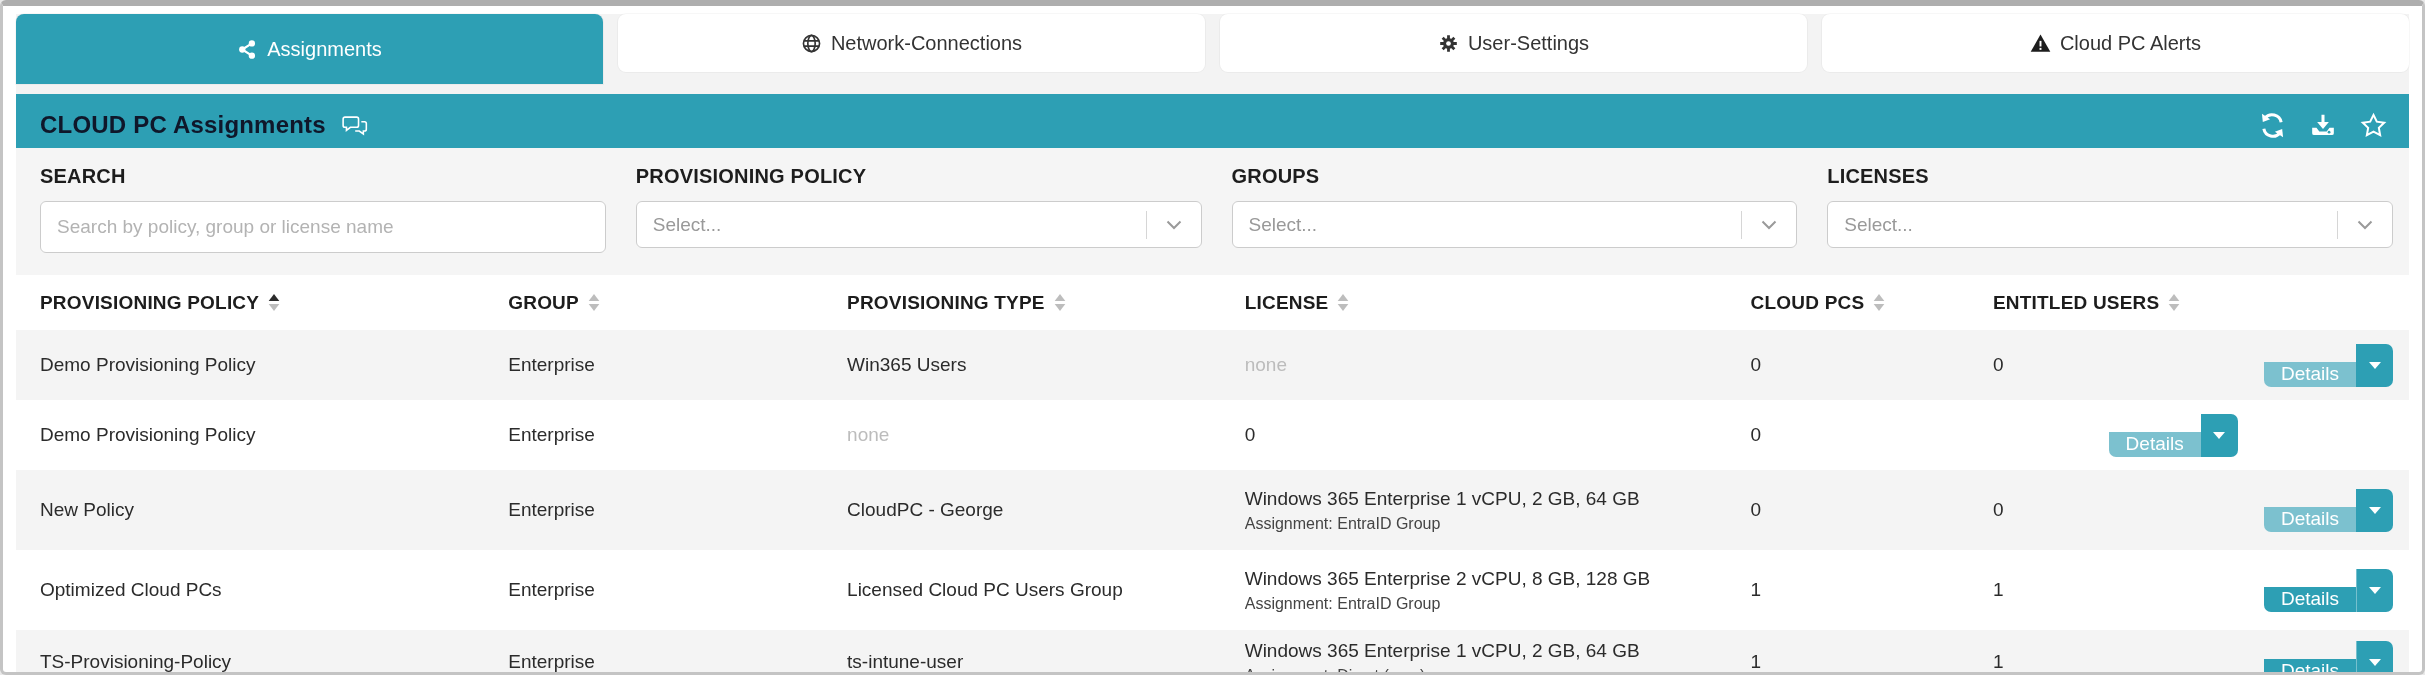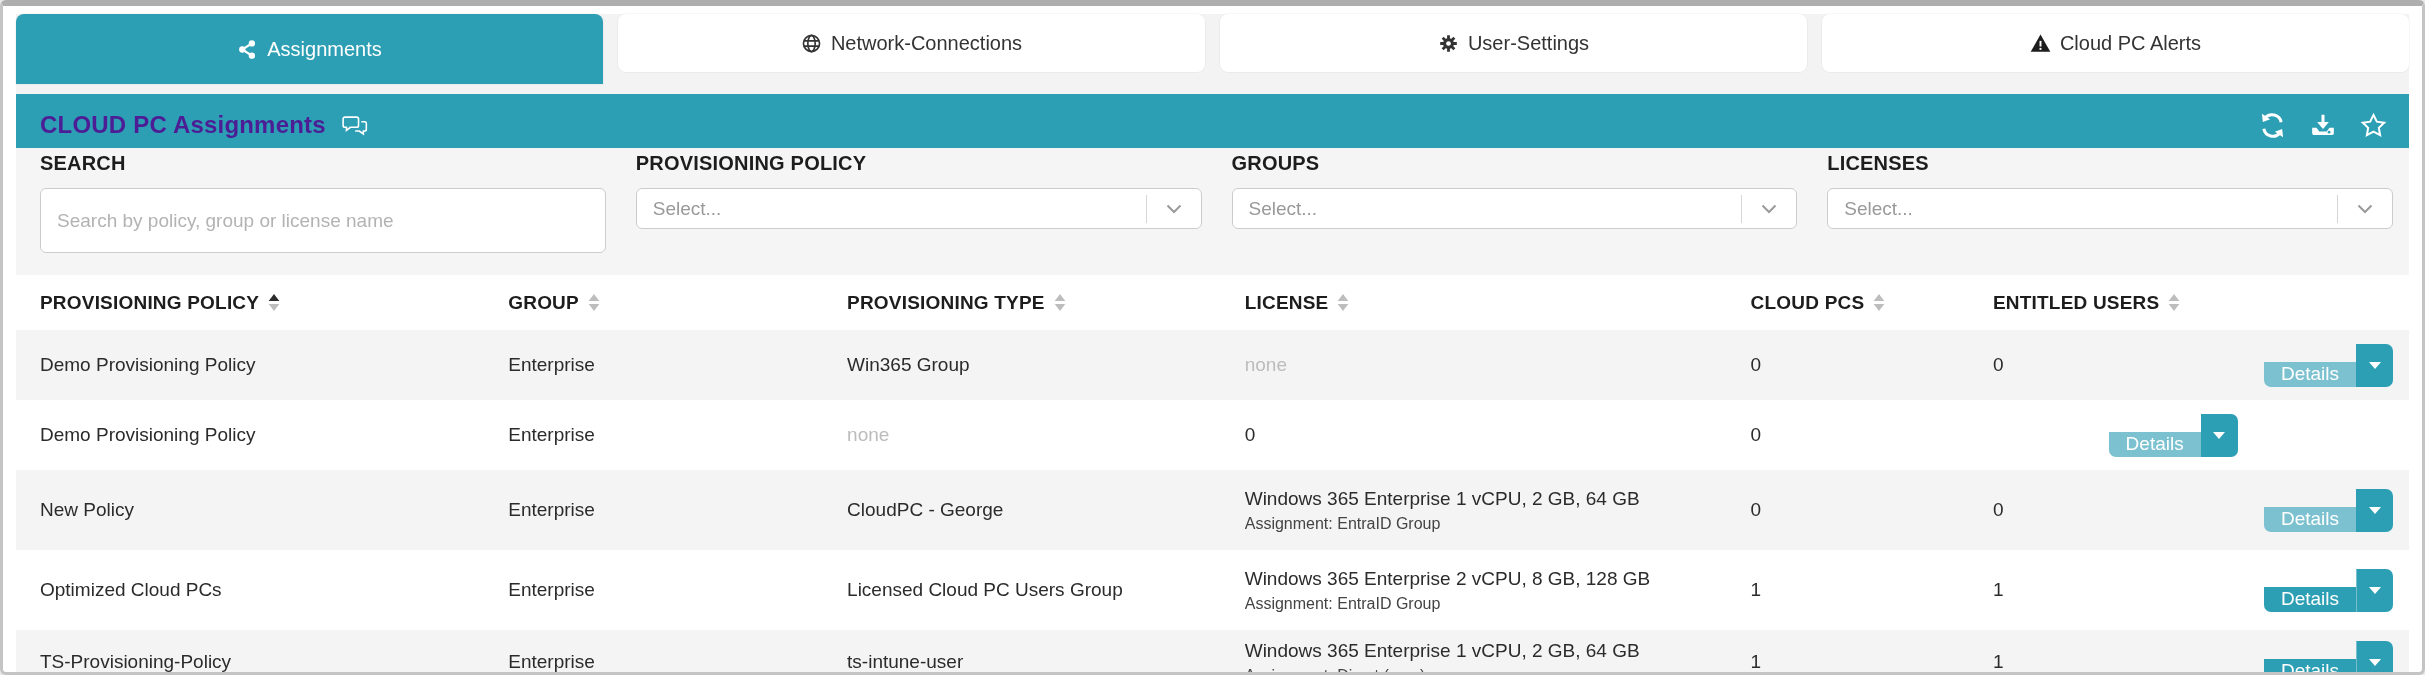--- a/index.html
+++ b/index.html
@@ -47,45 +47,45 @@
   .tab .tab-icon { display: inline-flex; align-items: center; }
 
   
   .titlebar {
     background: #2d9fb4;
     height: 54px;
     display: flex;
     align-items: center;
     justify-content: space-between;
     padding: 8px 22px 0 24px;
-    color: #4c1d95;
+    color: #0f172a;
   }
   .titlebar-left { display: flex; align-items: center; gap: 16px; }
   .panel-title { font-size: 24px; font-weight: 700; letter-spacing: 0.2px; }
   .titlebar-right { display: flex; align-items: center; gap: 24px; }
   .tb-icon { display: inline-flex; align-items: center; cursor: pointer; }
 
   
   .filters {
     background: #f5f5f5;
-    padding: 4px 16px 22px 24px;
+    padding: 17px 16px 22px 24px;
     display: flex;
     gap: 30px;
     height: 127px;
   }
   .filter-col { flex: 1; display: flex; flex-direction: column; }
   .filter-label { font-size: 20px; font-weight: 700; color: #1d1d1d; margin-bottom: 13px; letter-spacing: 0.2px; }
   .search-input {
     height: 65px; border: 1px solid #cccccc; border-radius: 6px;
     background: #fff; padding: 0 16px; font-size: 19px;
     font-family: "Liberation Sans", sans-serif; color: #333; outline: none; width: 100%;
   }
   .search-input::placeholder { color: #b3b3b3; }
   .select {
-    height: 41px; border: 1px solid #cccccc; border-radius: 6px;
+    height: 47px; border: 1px solid #cccccc; border-radius: 6px;
     background: #fff; display: flex; align-items: center; cursor: pointer;
   }
   .select-value { flex: 1; padding: 0 16px; font-size: 19px; color: #999; }
   .select-divider { width: 1px; height: 28px; background: #d6d6d6; }
   .select-caret { width: 54px; display: flex; align-items: center; justify-content: center; }
 
   
   .grid-cols {
     display: grid;
     grid-template-columns: 19.9% 14.4% 16.9% 21.5% 10.3% 10.4% 1fr;
@@ -316,21 +316,21 @@
             <polygon points="0.7,11 11.3,11 6,18" fill="#bdbdbd"></polygon>
           </svg>
       </span>
     </div>
     <div class="th"></div>
   </div>
 
   <div class="grid-cols trow stripe row-h">
     <div class="cell">Demo Provisioning Policy</div>
     <div class="cell">Enterprise</div>
-    <div class="cell">Win365 Group</div>
+    <div class="cell">Win365 Users</div>
     <div class="cell">
       <div class="lic-main none">none</div>
 
     </div>
     <div class="cell">0</div>
     <div class="cell">0</div>
     <div class="cell-actions">
       <div class="btn-split light">
         <button class="btn-main">Details</button>
         <button class="btn-caret">

